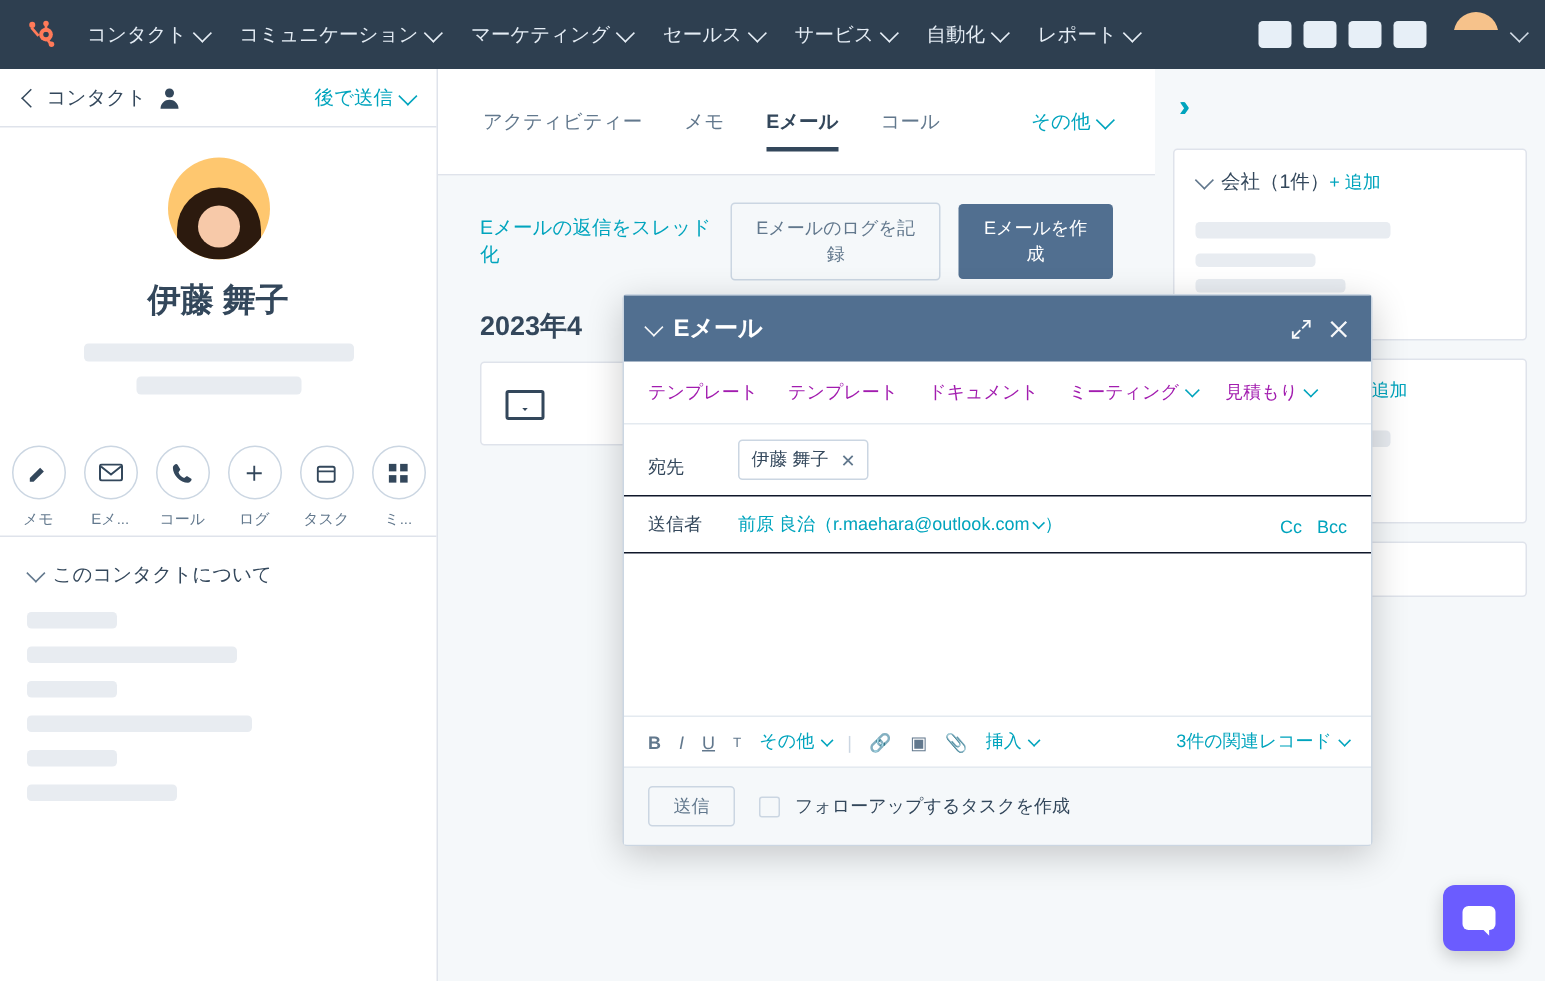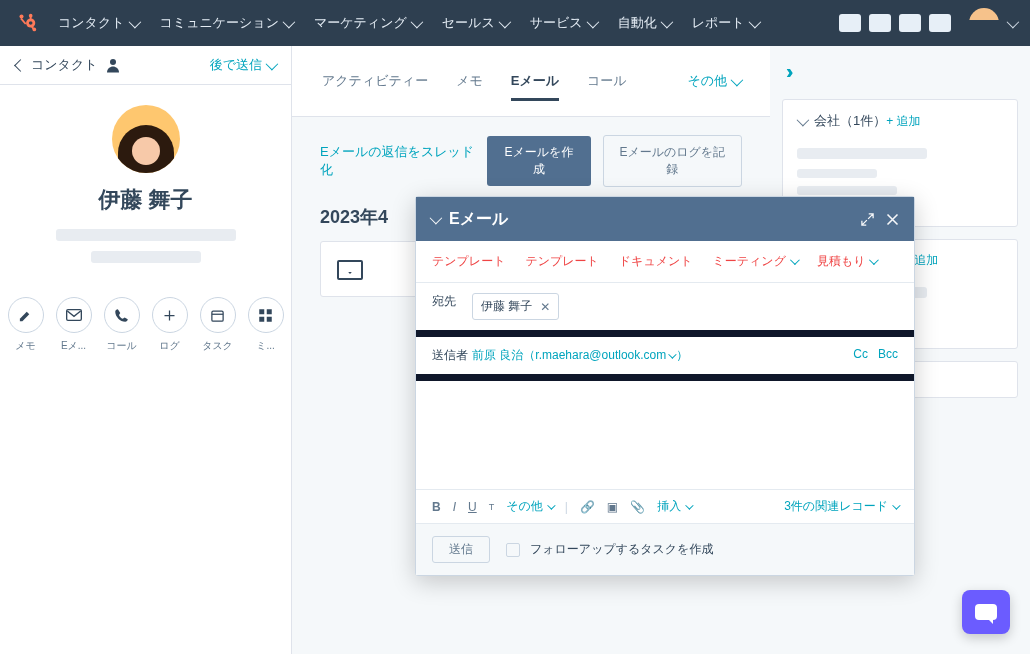--- a/index.html
+++ b/index.html
@@ -62,22 +62,22 @@
 .rcard-hdr .ttl{display:flex;align-items:center;gap:8px;font-size:13px;color:#33475b;cursor:pointer}
 .add{color:#00a4bd;font-size:12px;cursor:pointer}
 .rcard-body{padding:6px 14px 14px}
 .chev-d{width:9px;height:9px;border-right:1.5px solid #62788d;border-bottom:1.5px solid #62788d;transform:rotate(45deg) translateY(-2px);display:inline-block}
 
 .compose{position:absolute;left:415px;top:196px;width:500px;background:#fff;border:1px solid #cbd6e2;border-radius:3px;box-shadow:0 6px 24px rgba(0,0,0,.2);z-index:50}
 .compose-hdr{background:#516f90;color:#fff;height:44px;display:flex;align-items:center;padding:0 14px;gap:10px}
 .compose-hdr .ttl{font-size:16px;font-weight:600;flex:1}
 .compose-hdr .ic{cursor:pointer;display:flex;align-items:center;opacity:.95}
 .compose-tabs{display:flex;gap:20px;padding:12px 16px;border-bottom:1px solid #e4eaf0}
-.compose-tabs .ct{color:#ef4444;font-size:12px;cursor:pointer;display:flex;align-items:center;gap:4px}
-.cfield{display:flex;align-items:flex-start;padding:10px 16px;border-bottom:7px solid #0f172a;gap:4px;font-size:12px}
+.compose-tabs .ct{color:#a21caf;font-size:12px;cursor:pointer;display:flex;align-items:center;gap:4px}
+.cfield{display:flex;align-items:flex-end;padding:10px 16px;border-bottom:1px solid #0f172a;gap:24px;font-size:12px}
 .cfield .lbl{color:#33475b;min-width:36px}
 .chip{border:1px solid #cbd6e2;border-radius:3px;padding:4px 8px;display:flex;align-items:center;gap:8px;font-size:12px}
 .chip .x{cursor:pointer;color:#62788d}
 .sender-name{color:#00a4bd}
 .sender-email{color:#00a4bd}
 .ccbcc{margin-left:auto;display:flex;gap:10px;color:#00a4bd}
 .cbody{height:108px}
 .cfmt{display:flex;align-items:center;gap:12px;padding:8px 16px;border-top:1px solid #e4eaf0;font-size:12px;color:#62788d}
 .cfmt .b{font-weight:700;cursor:pointer}
 .cfmt .i{font-style:italic;cursor:pointer}
@@ -222,37 +222,51 @@
             <svg width="15" height="15" viewBox="0 0 24 24">
               <rect x="2" y="2" width="8" height="8" fill="#33475b"></rect>
               <rect x="14" y="2" width="8" height="8" fill="#33475b"></rect>
               <rect x="2" y="14" width="8" height="8" fill="#33475b"></rect>
               <rect x="14" y="14" width="8" height="8" fill="#33475b"></rect>
             </svg>
           </div>
           <span class="iconlbl">ミ...</span>
         </div>
     </div>
+    <div class="section">
+      <div class="sec-hdr">
+          <span class="chev-d"></span>
+          <span>このコンタクトについて</span>
+        </div>
+      <div class="sec-body">
+        <div class="ph" style="width:60px"></div>
+        <div class="ph" style="width:140px"></div>
+        <div class="ph" style="width:60px"></div>
+        <div class="ph" style="width:150px"></div>
+        <div class="ph" style="width:60px"></div>
+        <div class="ph" style="width:100px"></div>
+      </div>
+    </div>
   </div>
 
   <div class="center">
     <div class="tabs">
       <div class="tab">アクティビティー</div>
       <div class="tab">メモ</div>
       <div class="tab active">Eメール</div>
       <div class="tab">コール</div>
       <div class="tab other">
           <span>その他</span>
           <span class="chev" style="border-color:#00a4bd"></span>
         </div>
     </div>
     <div class="toolbar">
       <span class="link-teal">Eメールの返信をスレッド化</span>
+      <button class="btn">Eメールのログを記録</button>
       <button class="btn btn-primary">Eメールを作成</button>
-      <button class="btn">Eメールのログを記録</button>
     </div>
     <div class="timeline">
       <div class="date">2023年4</div>
       <div class="card">
         <div class="envelope"></div>
       </div>
     </div>
   </div>
 
   <div class="right">

